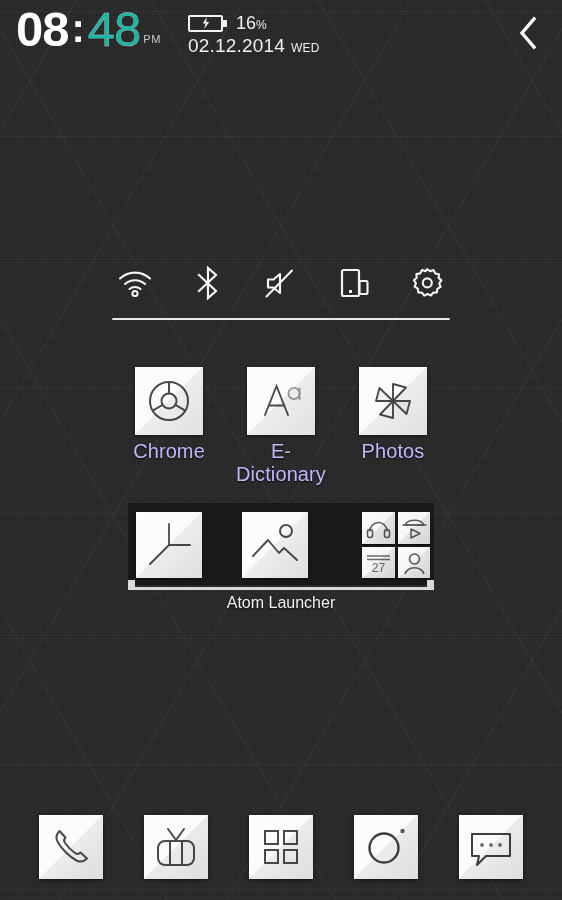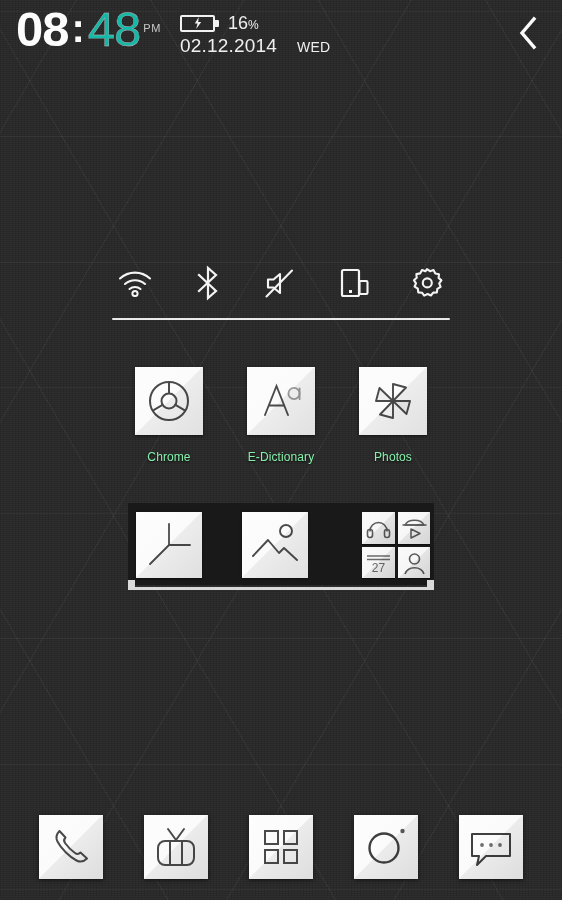--- a/index.html
+++ b/index.html
@@ -26,52 +26,52 @@
     content:""; position:absolute; inset:0;
     background-image:
       repeating-linear-gradient(0deg, rgba(0,0,0,.16) 0 1px, rgba(255,255,255,.012) 1px 2px),
       repeating-linear-gradient(90deg, rgba(0,0,0,.10) 0 1px, rgba(255,255,255,.010) 1px 3px);
     opacity:.55;
   }
   #screen{ position:absolute; inset:0; }
 
   
   #clock-widget{ position:absolute; left:16px; top:4px; }
-  .clock-line{ display:flex; align-items:center; }
+  .clock-line{ display:flex; align-items:flex-end; }
   .hh{
     font-size:49px; font-weight:bold; color:#fdfdfd; line-height:50px;
     letter-spacing:-1px; font-family:"Liberation Sans", sans-serif;
   }
   .colon{ font-size:40px; color:#fbfbfb; line-height:46px; padding:0 3px 3px 3px; font-weight:bold; }
   .mm{
     font-size:49px; color:#14b8a6; line-height:50px; letter-spacing:-1px;
     font-weight:300; -webkit-text-stroke:0.4px #bdbdbd;
   }
   .ampm{ font-size:11px; color:#c9c9c9; line-height:24px; padding-left:3px; padding-bottom:3px; letter-spacing:.5px; }
 
-  #status-block{ position:absolute; left:180px; top:12px; }
+  #status-block{ position:absolute; left:188px; top:12px; }
   .batt-row{ display:flex; align-items:center; height:22px; }
   .batt-icon{ position:relative; width:40px; height:17px; }
   .batt-body{
     position:absolute; left:0; top:0; width:35px; height:17px;
     border:2px solid #f2f2f2; border-radius:2px;
   }
   .batt-cap{
     position:absolute; left:35px; top:5px; width:4px; height:7px;
     background:#f2f2f2; border-radius:0 1px 1px 0;
   }
   .batt-bolt{
     position:absolute; left:13px; top:2.5px; width:10px; height:12px;
     background:#f2f2f2;
     clip-path:polygon(58% 0, 18% 55%, 45% 55%, 32% 100%, 82% 42%, 52% 42%);
   }
   .batt-pct{ font-size:18px; color:#f0f0f0; margin-left:8px; letter-spacing:0px; }
   .batt-pct .unit{ font-size:12px; }
   .date-row{ font-size:19px; color:#efefef; margin-top:1px; letter-spacing:.2px; white-space:nowrap; }
-  .date-row .dow{ margin-left:20px; font-size:14px; }
+  .date-row .dow{ margin-left:6px; font-size:12px; }
 
   #back-chevron{
     position:absolute; right:18px; top:14px; width:32px; height:38px;
     display:flex; align-items:center; justify-content:center;
   }
   #back-chevron svg{ display:block; }
 
   
   #toggle-row{
     position:absolute; left:112px; top:262px; width:338px;
@@ -94,21 +94,21 @@
     position:relative; overflow:hidden;
     box-shadow:0 1px 3px rgba(0,0,0,.55);
   }
   .tile .shadow{
     position:absolute; left:0; top:0; width:100%; height:100%;
     background:linear-gradient(135deg, rgba(0,0,0,0) 49.5%, rgba(0,0,0,.055) 50%, rgba(0,0,0,.075) 100%);
     pointer-events:none;
   }
   .tile svg{ position:absolute; left:0; top:0; }
   .icon-label{
-    margin-top:15px; font-size:12px; color:#86efac; letter-spacing:.1px;
+    margin-top:5px; font-size:20px; color:#c4b5fd; letter-spacing:.1px;
     text-shadow:0 1px 2px rgba(0,0,0,.8);
   }
 
   
   #folder{
     position:absolute; left:128px; top:503px; width:306px; height:82px;
     background:#191919;
   }
   #folder .bracket-l, #folder .bracket-r{
     position:absolute; bottom:-5px; width:7px; height:10px; background:#d9d9d9;
@@ -360,20 +360,21 @@
           <span class="shadow"></span>
         </div>
       </div>
 
     </div>
     <span class="bracket-b"></span>
     <span class="bracket-l"></span>
     <span class="bracket-r"></span>
   </div>
 
+  <div id="folder-label">Atom Launcher</div>
 
   <div id="dock">
 
     <div class="dock-tile">
       <svg width="64" height="64" viewBox="0 0 64 64">
         <path d="M20.5 16 C17 19.5 16.5 22.5 18.5 26.5 C22 33.5 30.5 42 37.5 45.5
                  C41.5 47.5 44.5 47 48 43.5 L41.5 37.5 C39.5 39.5 38 39.5 36 38
                  C32.5 35.5 28.5 31.5 26 28 C24.5 26 24.5 24.5 26.5 22.5 Z" fill="none" stroke="#4a4a4a" stroke-width="2" stroke-linejoin="round"></path>
       </svg>
       <span class="shadow"></span>

